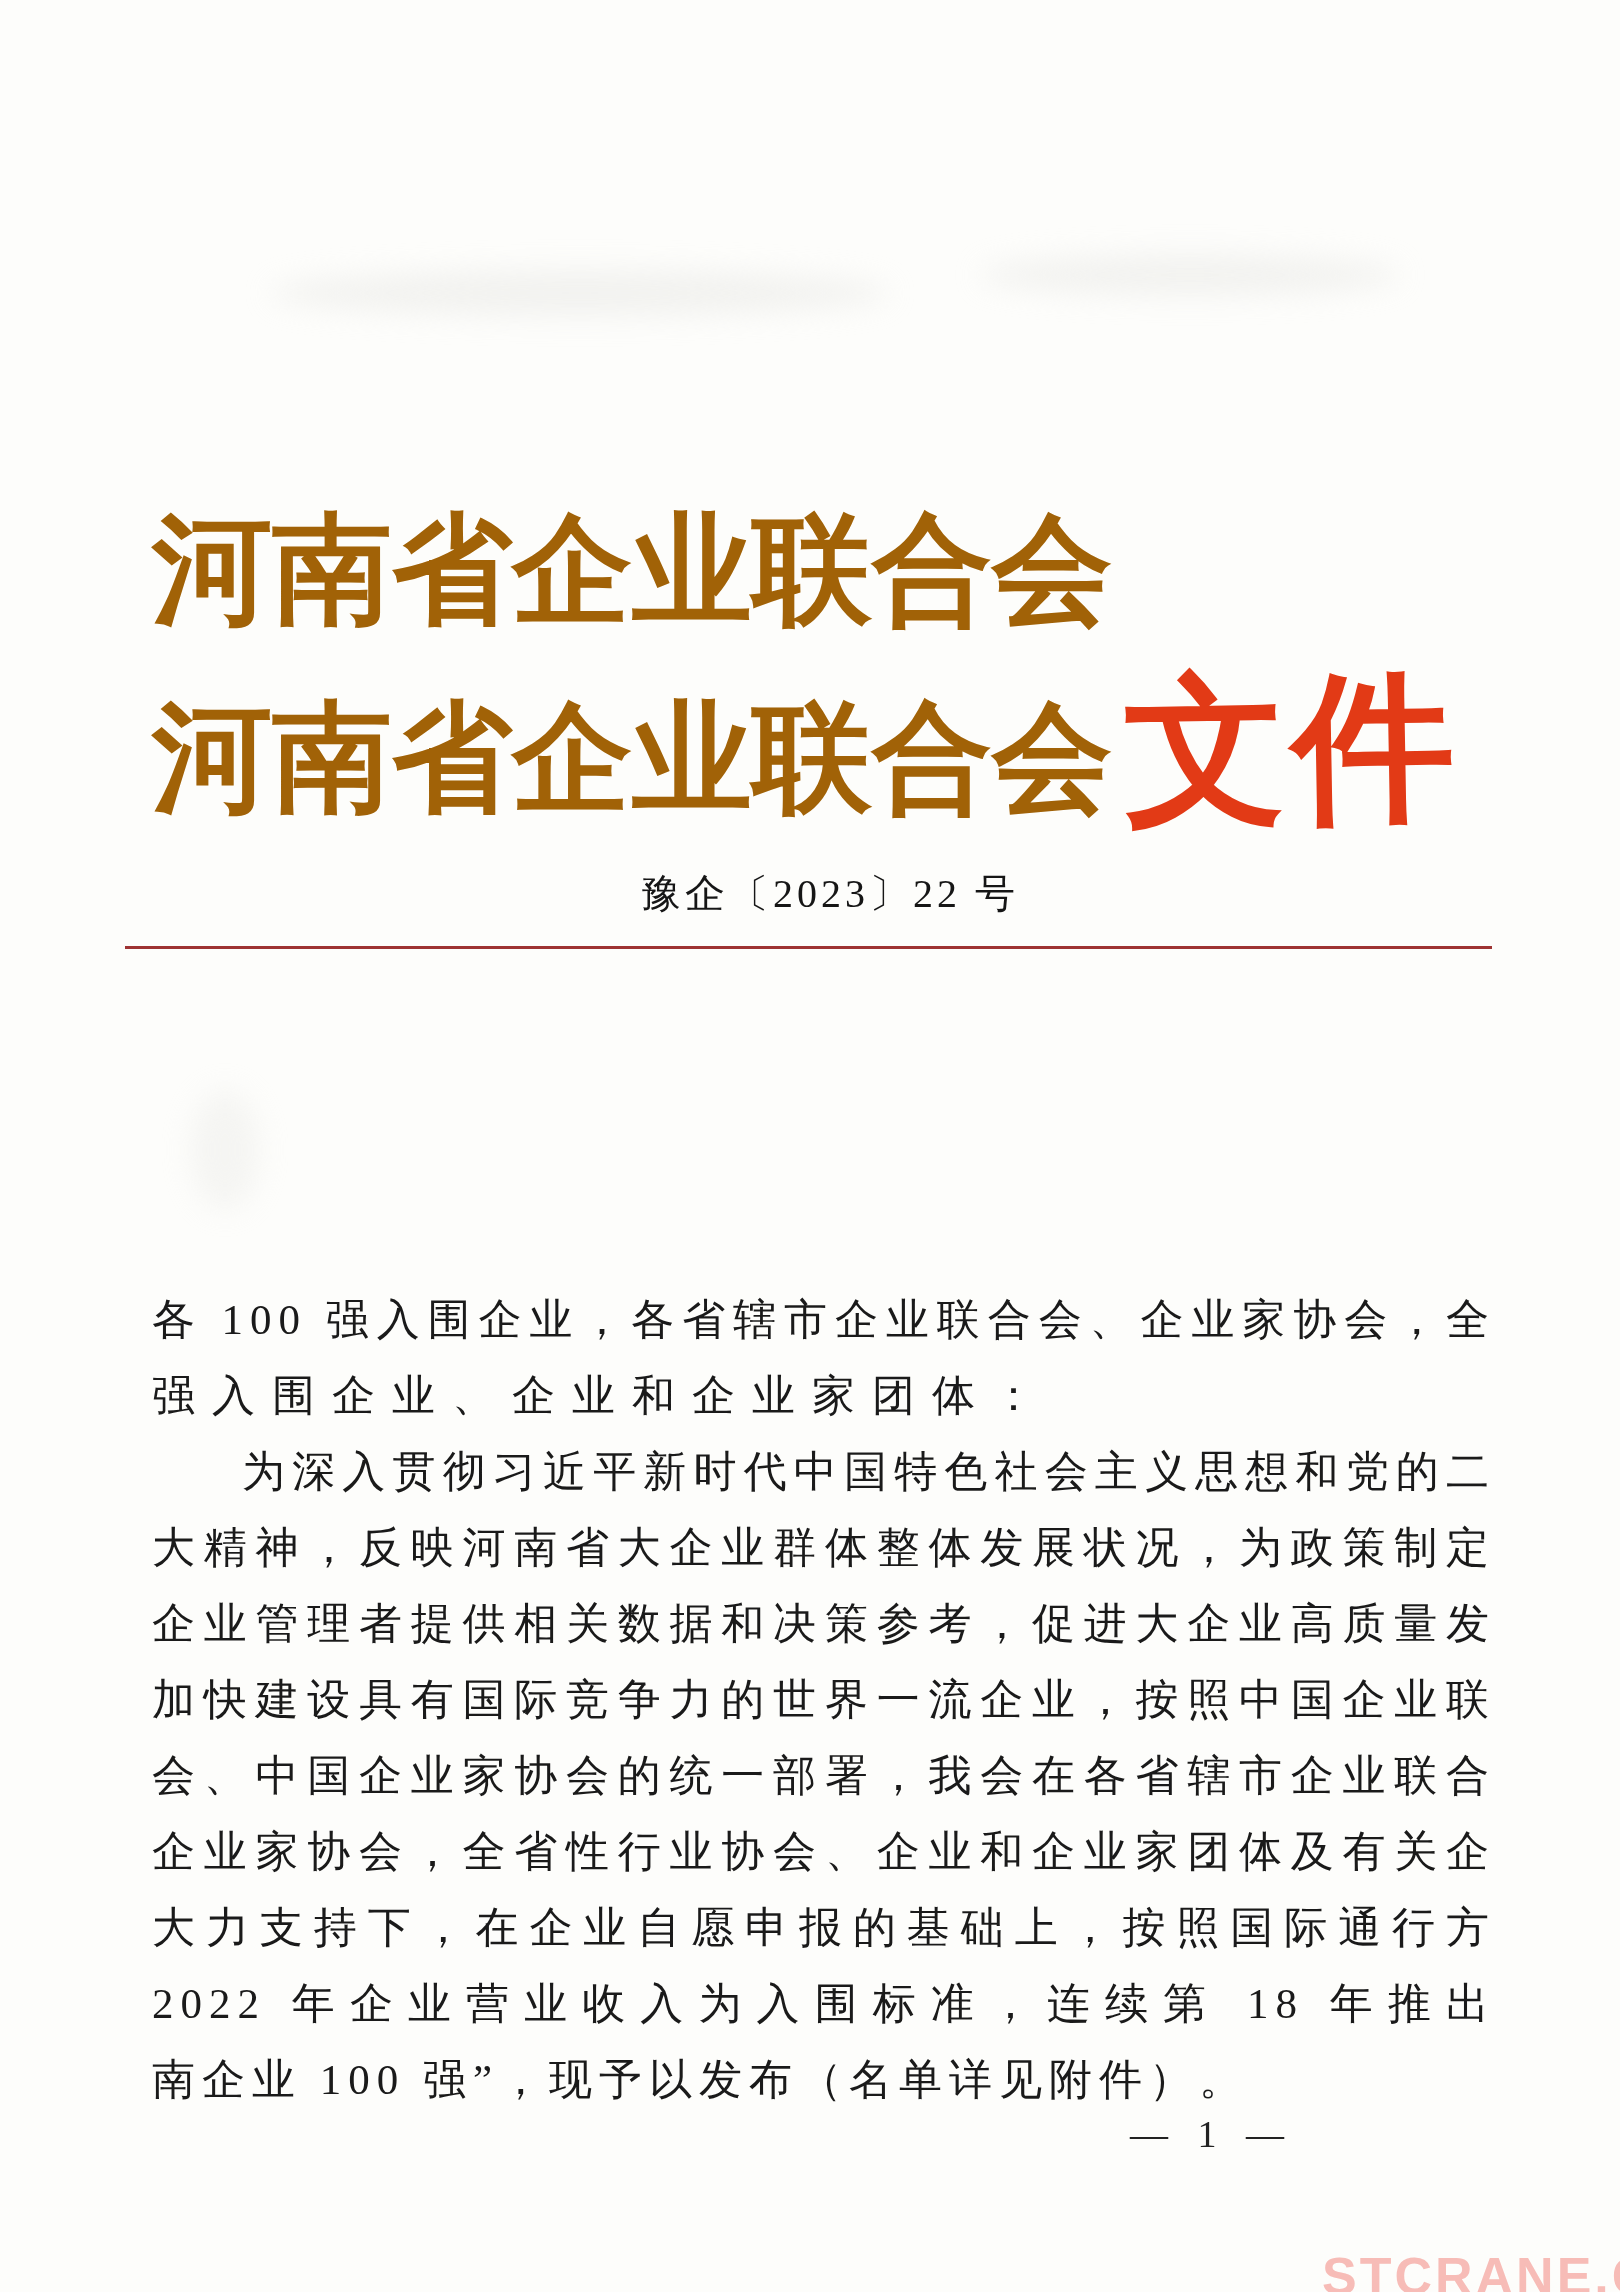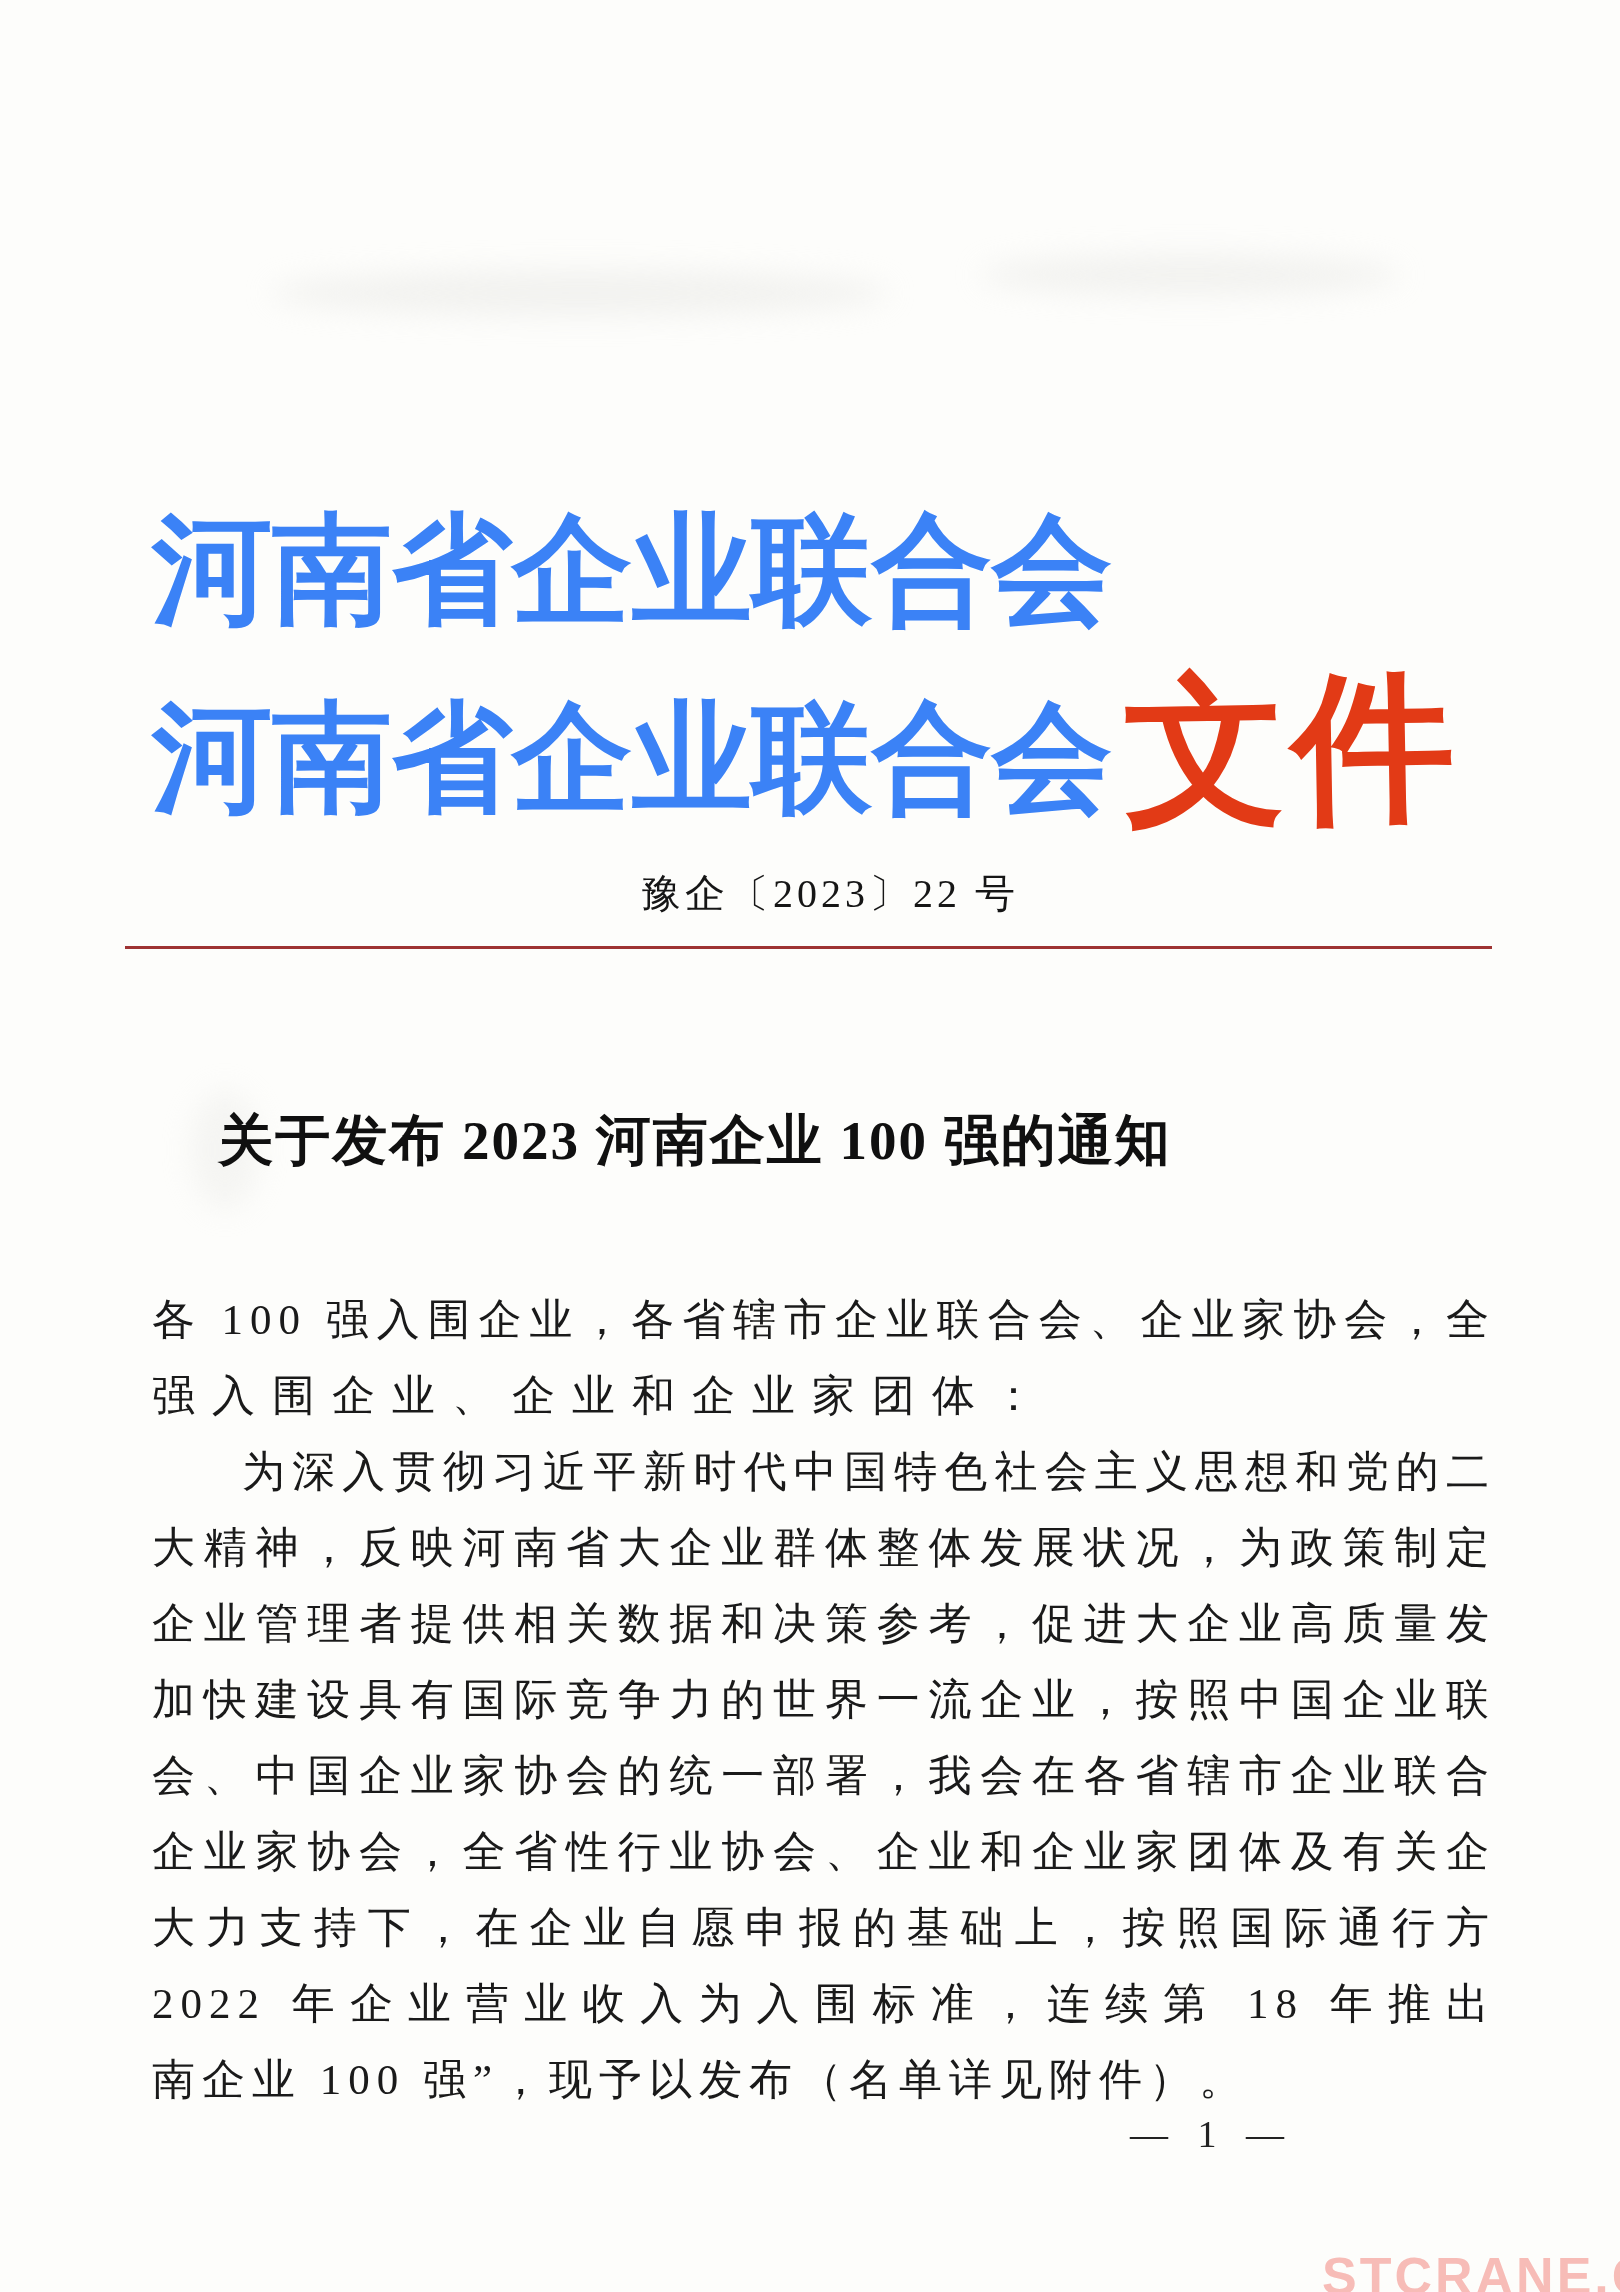--- a/index.html
+++ b/index.html
@@ -15,21 +15,21 @@
 
   
   .smudge { position: absolute; border-radius: 50%; filter: blur(14px); background: #e9e9e6; opacity: .55; }
   .smudge.s1 { left: 270px; top: 270px; width: 620px; height: 46px; }
   .smudge.s2 { left: 980px; top: 255px; width: 420px; height: 40px; }
   .smudge.s3 { left: 190px; top: 1090px; width: 70px; height: 120px; opacity: .4; }
 
   
   .org-line {
     position: absolute; left: 152px; width: 952px;
-    color: #3b82f6;
+    color: #a16207;
     font-size: 120px; font-weight: 700;
     line-height: 165px; white-space: nowrap;
     text-align: justify; text-align-last: justify;
   }
   .org-line.l1 { top: 488px; }
   .org-line.l2 { top: 676px; }
   .doctype {
     position: absolute; left: 1124px; top: 642px;
     color: #e23a16;
     font-size: 162px; font-weight: 700;
@@ -96,21 +96,20 @@
   <div class="smudge s3"></div>
 
   <div class="org-line l1">河南省企业联合会</div>
   <div class="org-line l2">河南省企业联合会</div>
   <div class="doctype">文件</div>
 
   <div class="docnum">豫企〔2023〕22 号</div>
 
   <div class="divider"></div>
 
-  <h1 class="title">关于发布 2023 河南企业 100 强的通知</h1>
 
   <div class="body-text">
     <div class="line full">各 100 强入围企业，各省辖市企业联合会、企业家协会，全省性</div>
     <div class="line sp-wide">强入围企业、企业和企业家团体：</div>
     <div class="line full indent">为深入贯彻习近平新时代中国特色社会主义思想和党的二十</div>
     <div class="line full">大精神，反映河南省大企业群体整体发展状况，为政策制定者、</div>
     <div class="line full">企业管理者提供相关数据和决策参考，促进大企业高质量发展，</div>
     <div class="line full">加快建设具有国际竞争力的世界一流企业，按照中国企业联合</div>
     <div class="line full">会、中国企业家协会的统一部署，我会在各省辖市企业联合会、</div>
     <div class="line full">企业家协会，全省性行业协会、企业和企业家团体及有关企业的</div>

